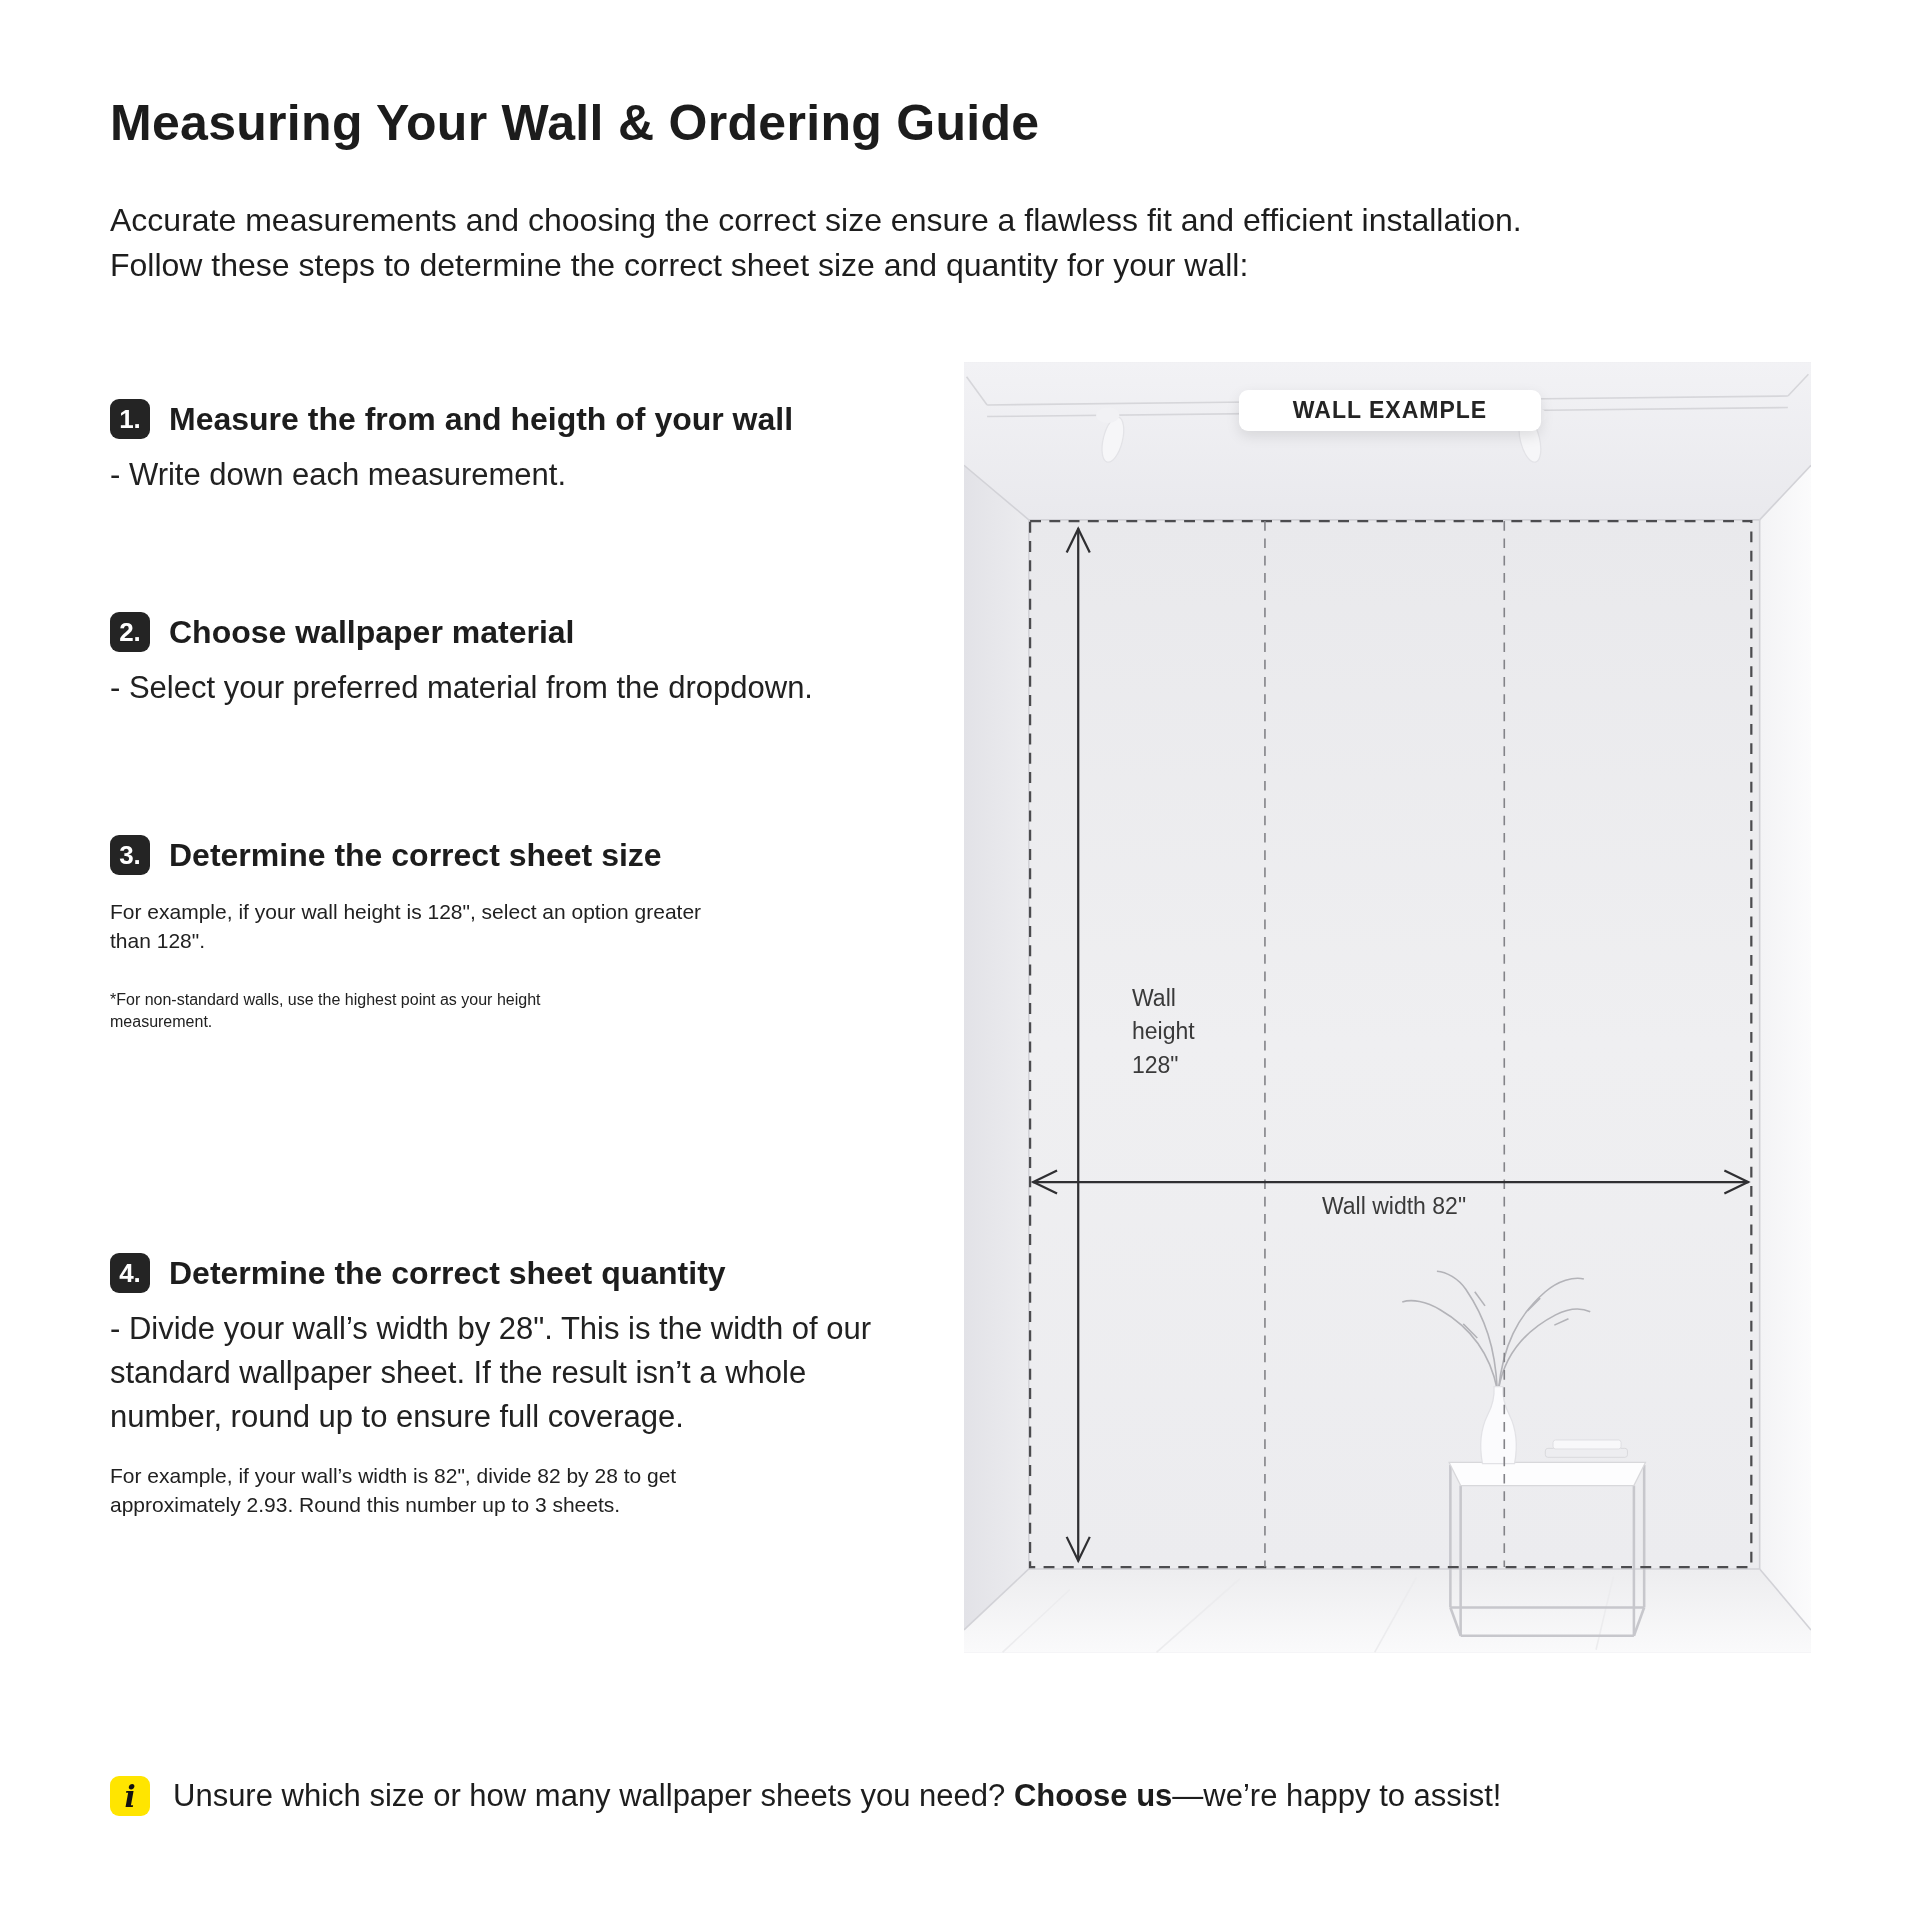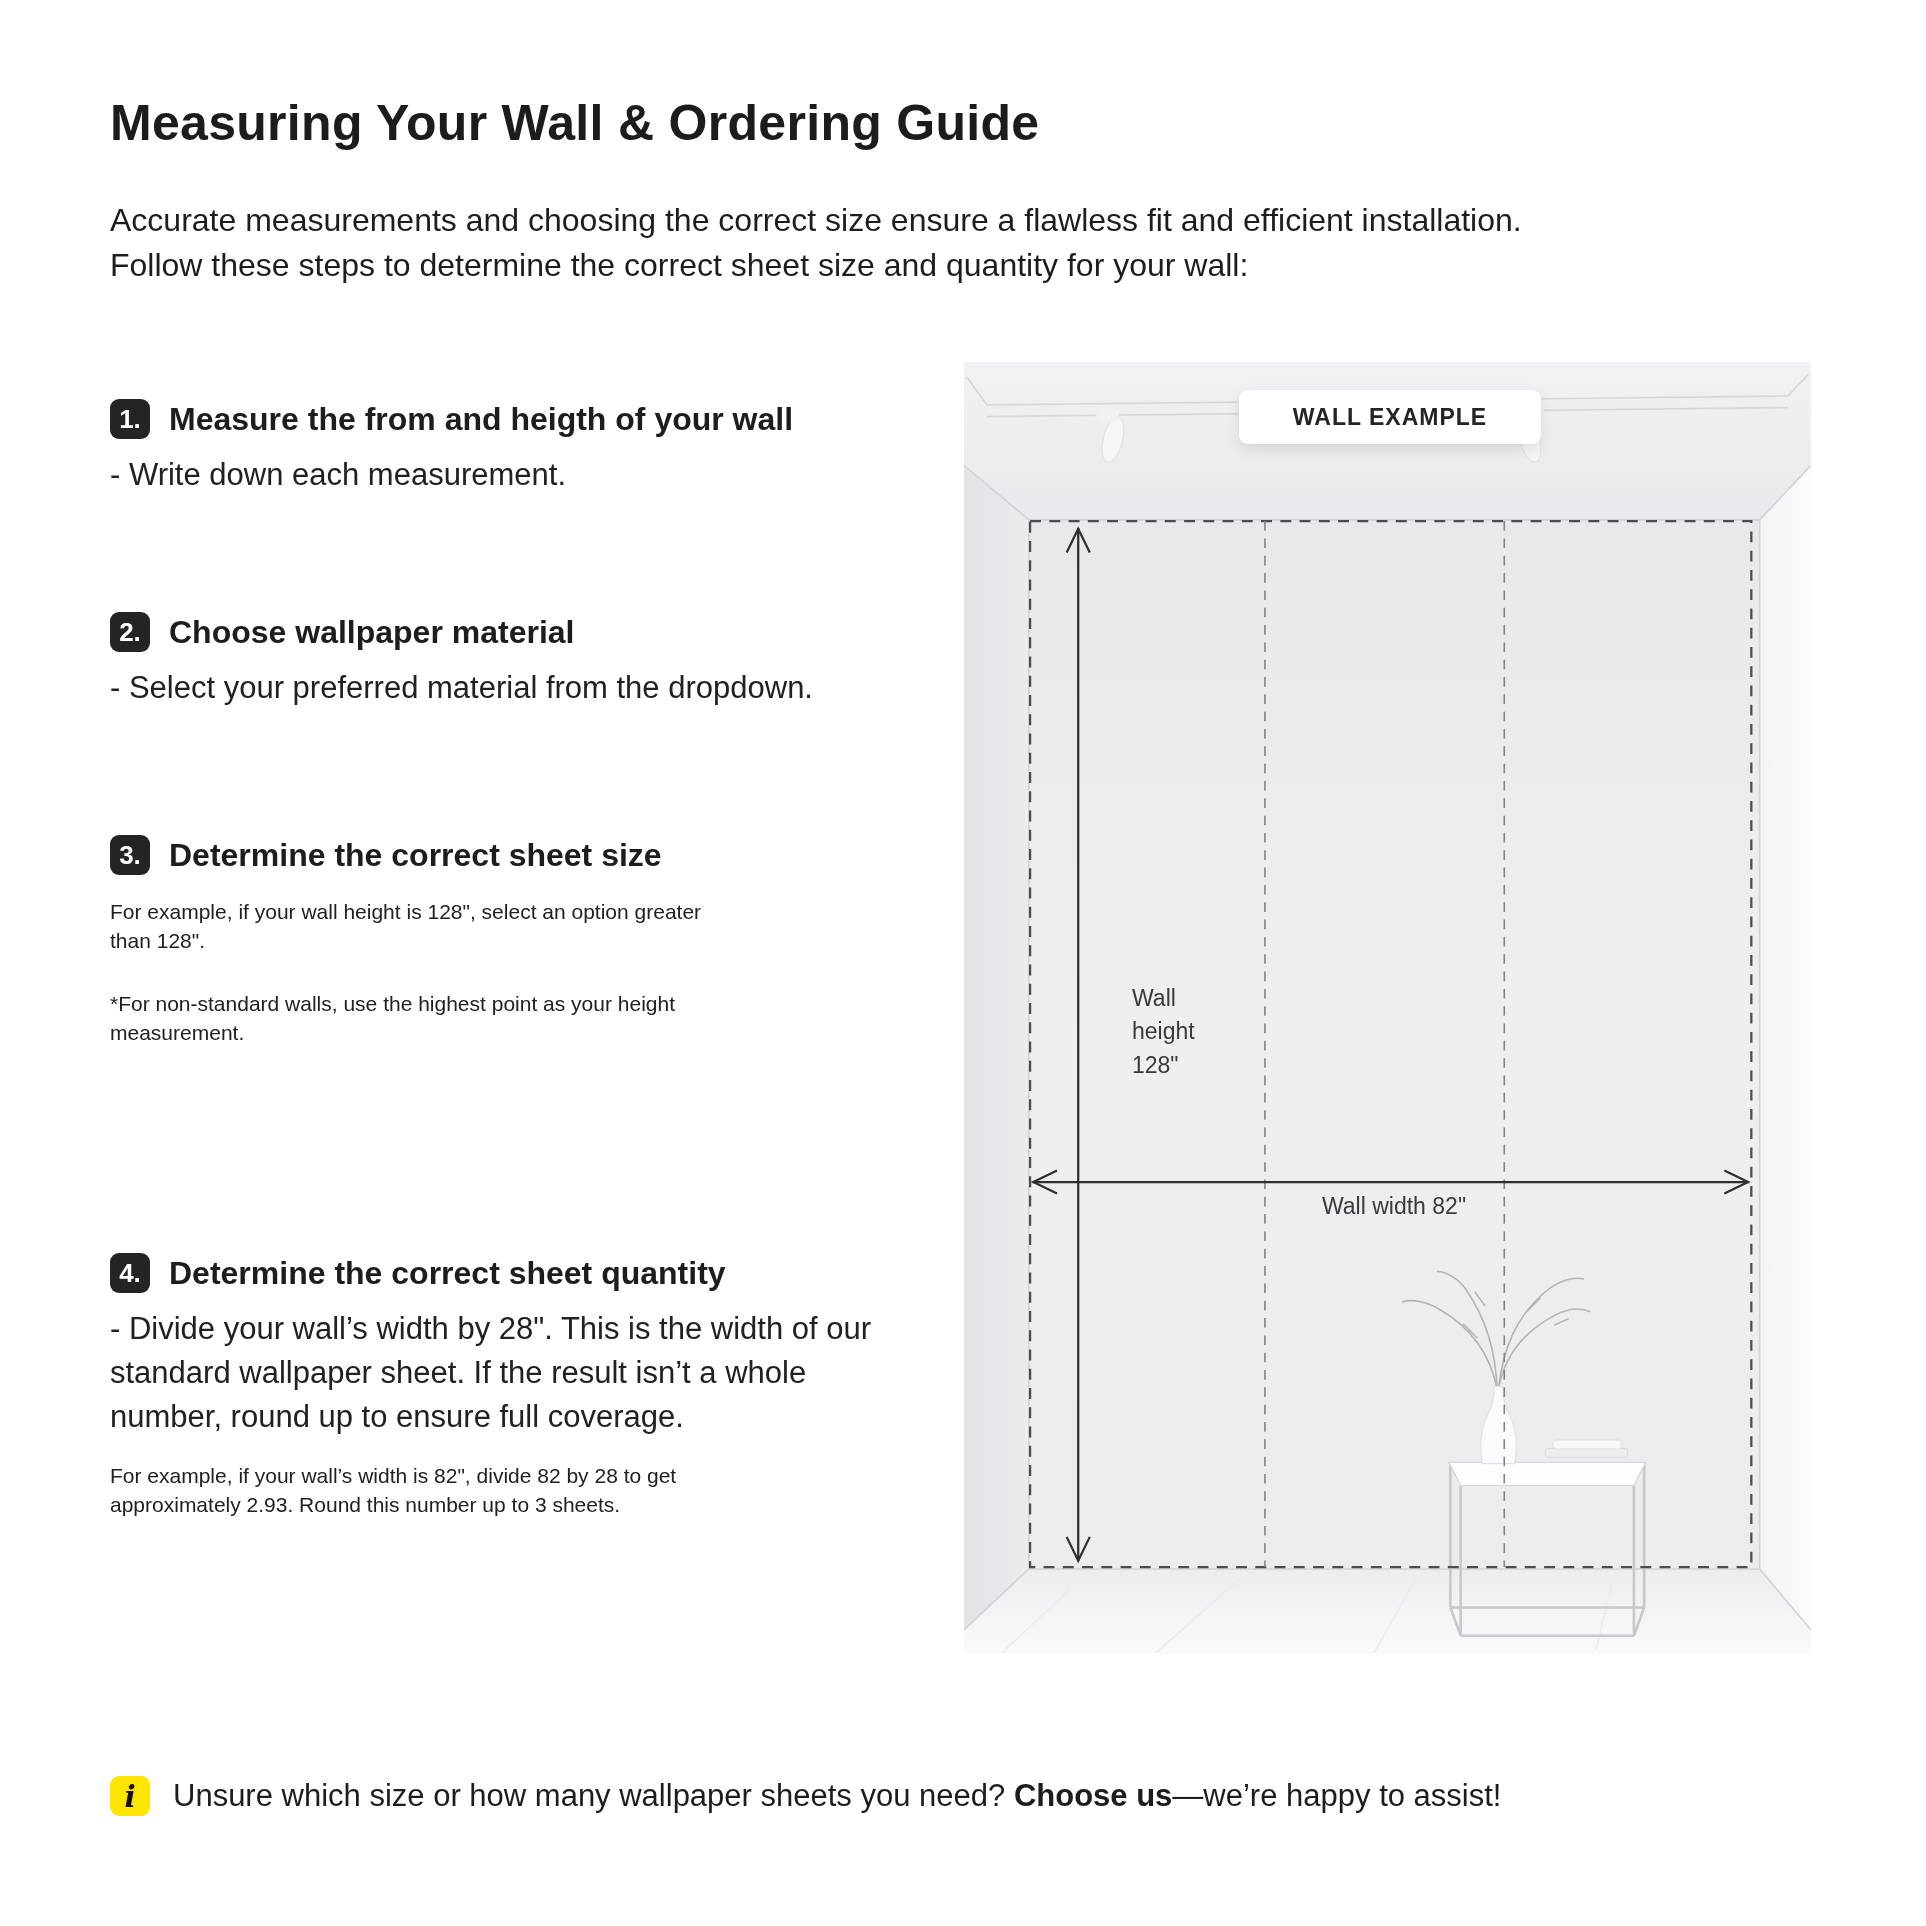--- a/index.html
+++ b/index.html
@@ -23,29 +23,29 @@
     display:flex;align-items:center;justify-content:center;
   }
   .step-title{font-size:32px;font-weight:700;color:#1d1d1d;}
   .step-desc{
     margin-top:14px;font-size:31px;line-height:1.42;color:#212121;white-space:pre-line;
   }
   .step-example{
     margin-top:22px;font-size:21px;line-height:1.40;color:#212121;white-space:pre-line;
   }
   .step-note{
-    margin-top:33px;font-size:21px;line-height:1.40;color:#212121;white-space:pre-line;
+    margin-top:33px;font-size:16px;line-height:1.40;color:#212121;white-space:pre-line;
   }
   .photo{
     position:absolute;left:964px;top:362px;width:847px;height:1291px;
     background:#f0f0f3;overflow:hidden;
   }
   .photo svg{position:absolute;left:0;top:0;}
   .wall-label{
-    position:absolute;left:275px;top:28px;width:302px;height:54px;
+    position:absolute;left:275px;top:28px;width:302px;height:41px;
     background:#ffffff;border-radius:9px;
     box-shadow:0 5.1px 14px rgba(0,0,0,0.10);
     display:flex;align-items:center;justify-content:center;
     font-size:23px;font-weight:700;letter-spacing:1px;color:#242424;
   }
   .height-label{
     position:absolute;left:126px;top:620px;
     font-size:23px;line-height:1.45;color:#3a3a3a;white-space:pre-line;margin-left:42px;
   }
   .width-label{

